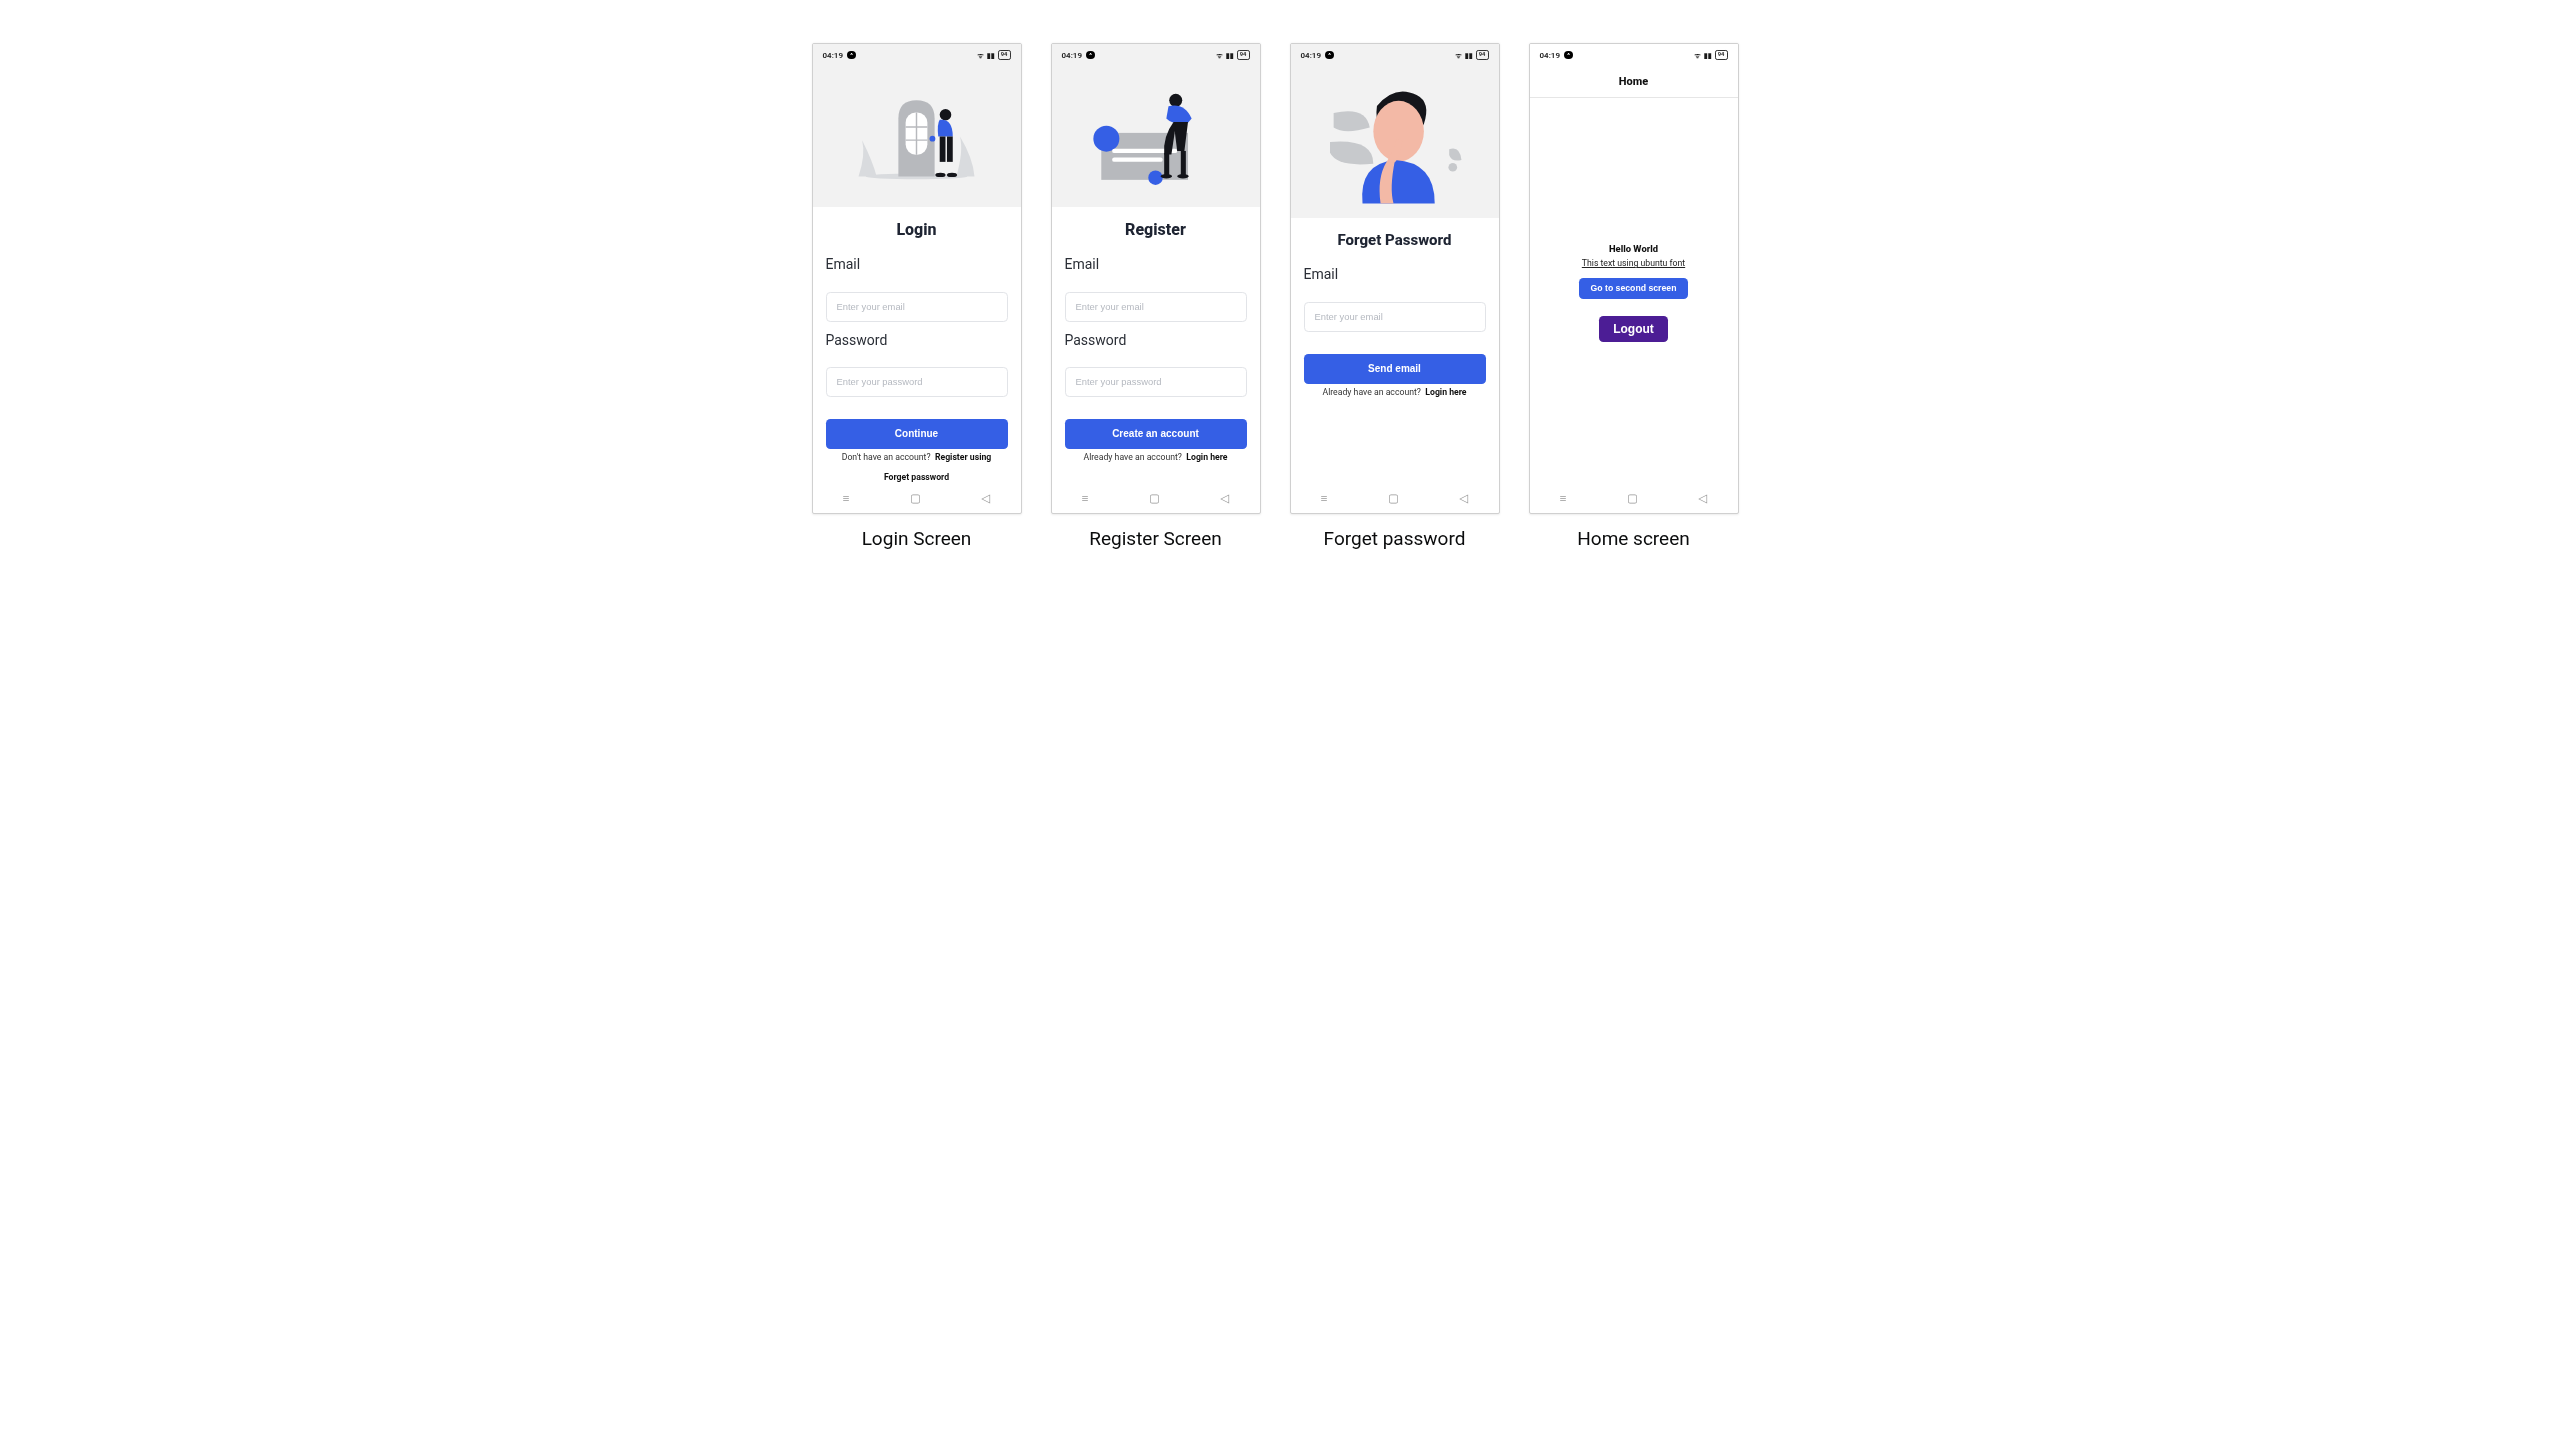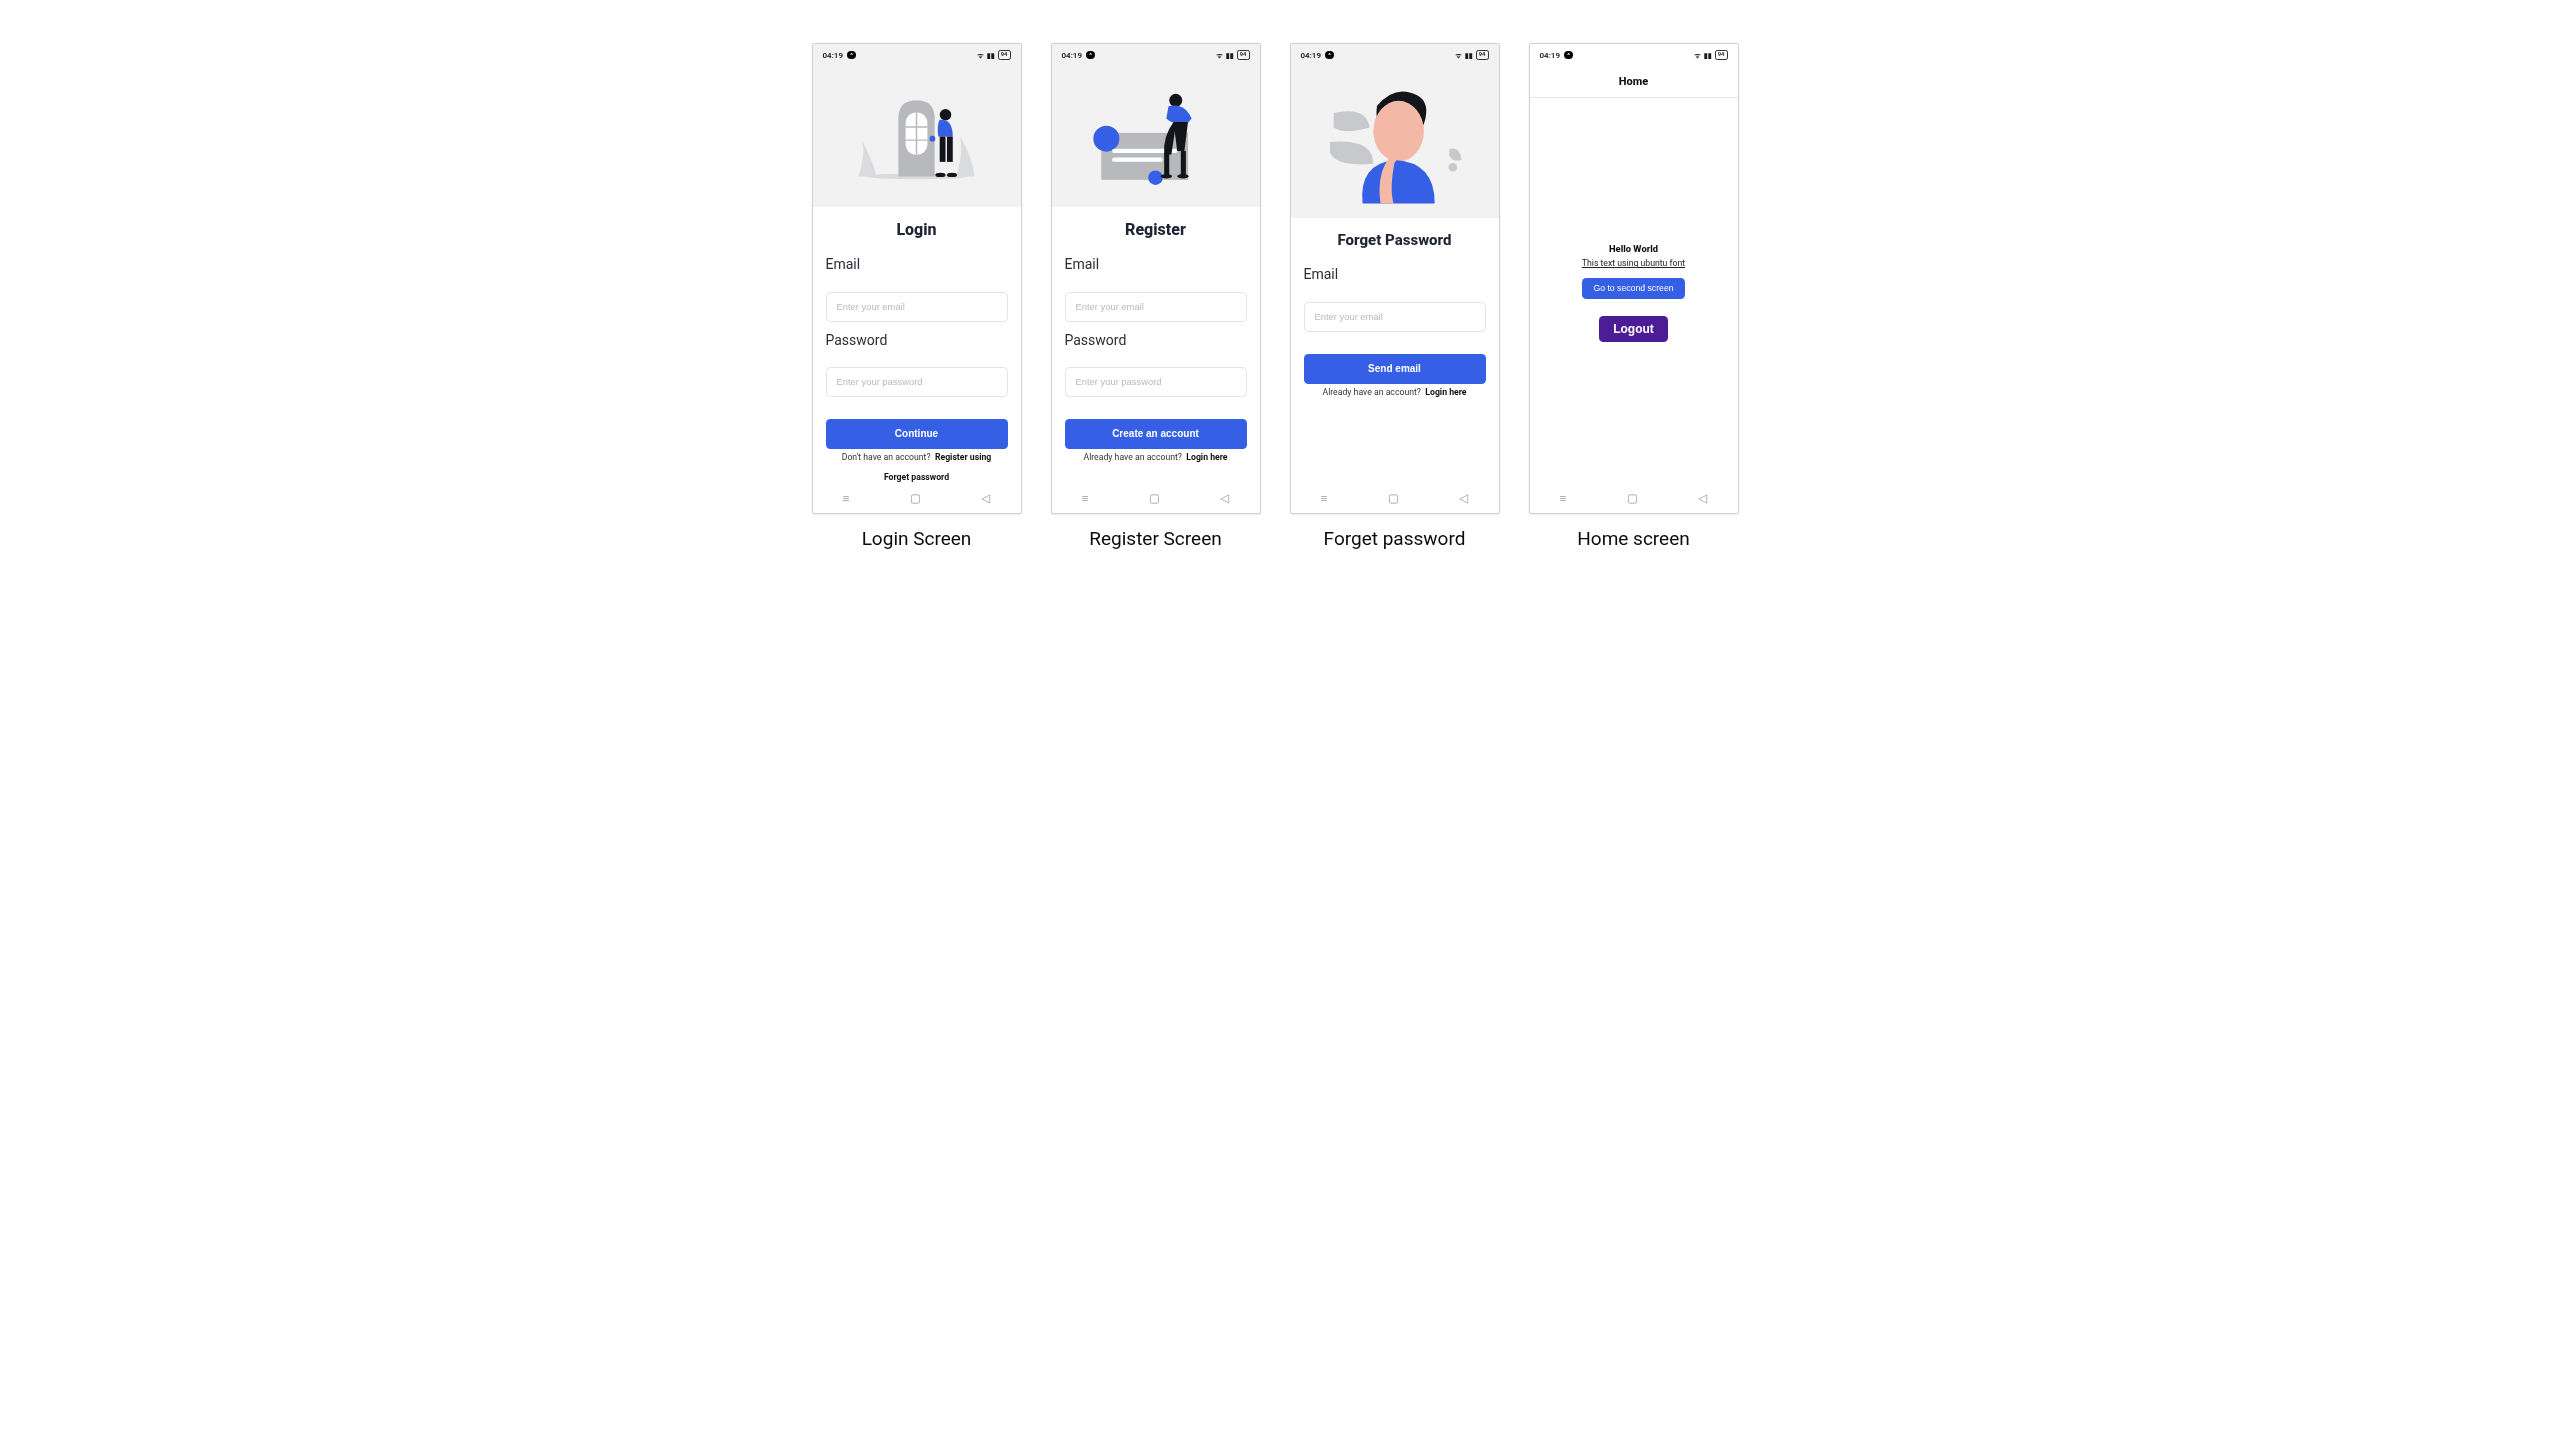--- a/index.html
+++ b/index.html
@@ -88,21 +88,21 @@
   .appbar {
     height:32px;display:flex;align-items:center;justify-content:center;
     font-weight:800;font-size:11px;color:#111;border-bottom:0.7px solid #e6e6e6;background:#fff;
   }
   .home-body {
     flex:1;display:flex;flex-direction:column;align-items:center;padding-top:145px;gap:4.3px;
   }
   .home-body .hello { font-weight:800;font-size:9.4px;color:#111; }
   .home-body .sub { font-size:8.7px;color:#222;margin-bottom:5px;text-decoration:underline; }
   .pill-blue {
-    background:#355fe5;color:#fff;border:none;border-radius:4.3px;padding:5.8px 11.6px;font-weight:400;font-size:8.7px;cursor:pointer;
+    background:#355fe5;color:#fff;border:none;border-radius:4.3px;padding:5.8px 11.6px;font-weight:700;font-size:8.7px;cursor:pointer;
   }
   .pill-red {
     background:#4c1d95;color:#fff;border:none;border-radius:4.3px;padding:5.8px 14.5px;font-weight:700;font-size:12px;cursor:pointer;margin-top:13px;
   }
   svg { display:block; }
   .nav-icon { color:#999; }
 </style>
 </head>
 <body>
 

